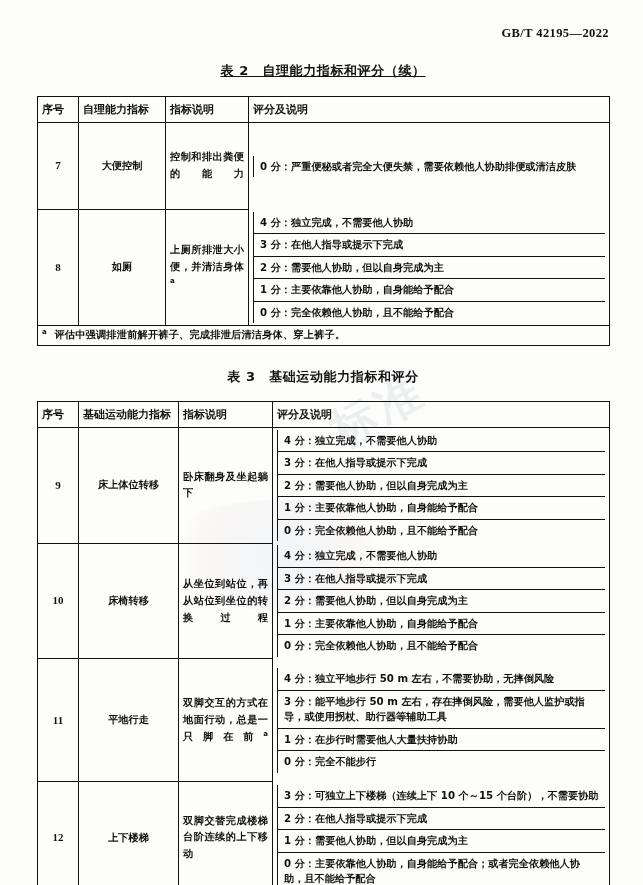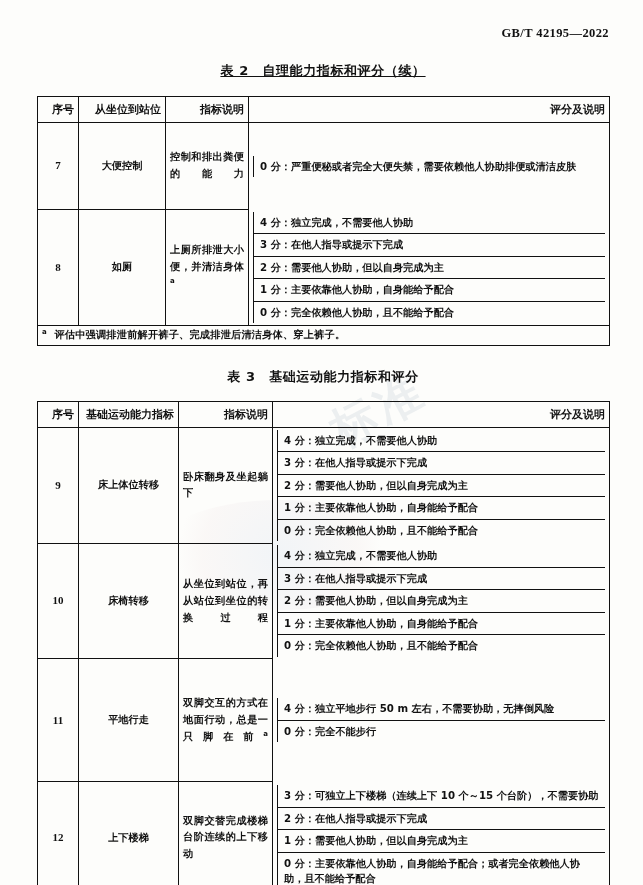--- a/index.html
+++ b/index.html
@@ -77,21 +77,21 @@
     line-height: 1.42;
   }
   .tbl td, .tbl th {
     border: 0.8px solid #111;
     padding: 2px 4px;
     vertical-align: middle;
     font-weight: bold;
     box-sizing: border-box;
   }
   .tbl thead th {
-    text-align: right;
+    text-align: left;
     height: 26px;
     font-size: 11px;
     padding: 3px 4px;
   }
   .outer {
     border: 1.6px solid #111;
   }
   .c-no {
     text-align: center;
     font-family: "Liberation Serif", serif;
@@ -158,21 +158,21 @@
     <table class="tbl outer">
       <colgroup>
         <col style="width:41px">
           <col style="width:87px">
           <col style="width:83px">
           <col style="width:361px">
       </colgroup>
       <thead>
         <tr>
           <th>序号</th>
-          <th>从坐位到站位</th>
+          <th>自理能力指标</th>
           <th>指标说明</th>
           <th>评分及说明</th>
         </tr>
       </thead>
       <tbody>
         <tr style="height:87px">
           <td class="c-no">7</td>
           <td class="c-ind">大便控制</td>
           <td class="c-desc">控制和排出粪便的能力</td>
           <td class="c-score">
@@ -291,20 +291,26 @@
           <td class="c-no">11</td>
           <td class="c-ind">平地行走</td>
           <td class="c-desc"><span>双脚交互的方式在地面行动，总是一只脚在前</span><sup>a</sup></td>
           <td class="c-score">
             <table class="score-list">
               <tbody>
                   <tr>
                     <td>4 分：独立平地步行 50 m 左右，不需要协助，无摔倒风险</td>
                   </tr>
               <tr>
+                    <td>3 分：能平地步行 50 m 左右，存在摔倒风险，需要他人监护或指导，或使用拐杖、助行器等辅助工具</td>
+                  </tr>
+              <tr>
+                    <td>1 分：在步行时需要他人大量扶持协助</td>
+                  </tr>
+              <tr>
                     <td>0 分：完全不能步行</td>
                   </tr>
             </tbody>
               </table>
           </td>
         </tr>
         <tr style="height:112px">
           <td class="c-no">12</td>
           <td class="c-ind">上下楼梯</td>
           <td class="c-desc">双脚交替完成楼梯台阶连续的上下移动</td>

